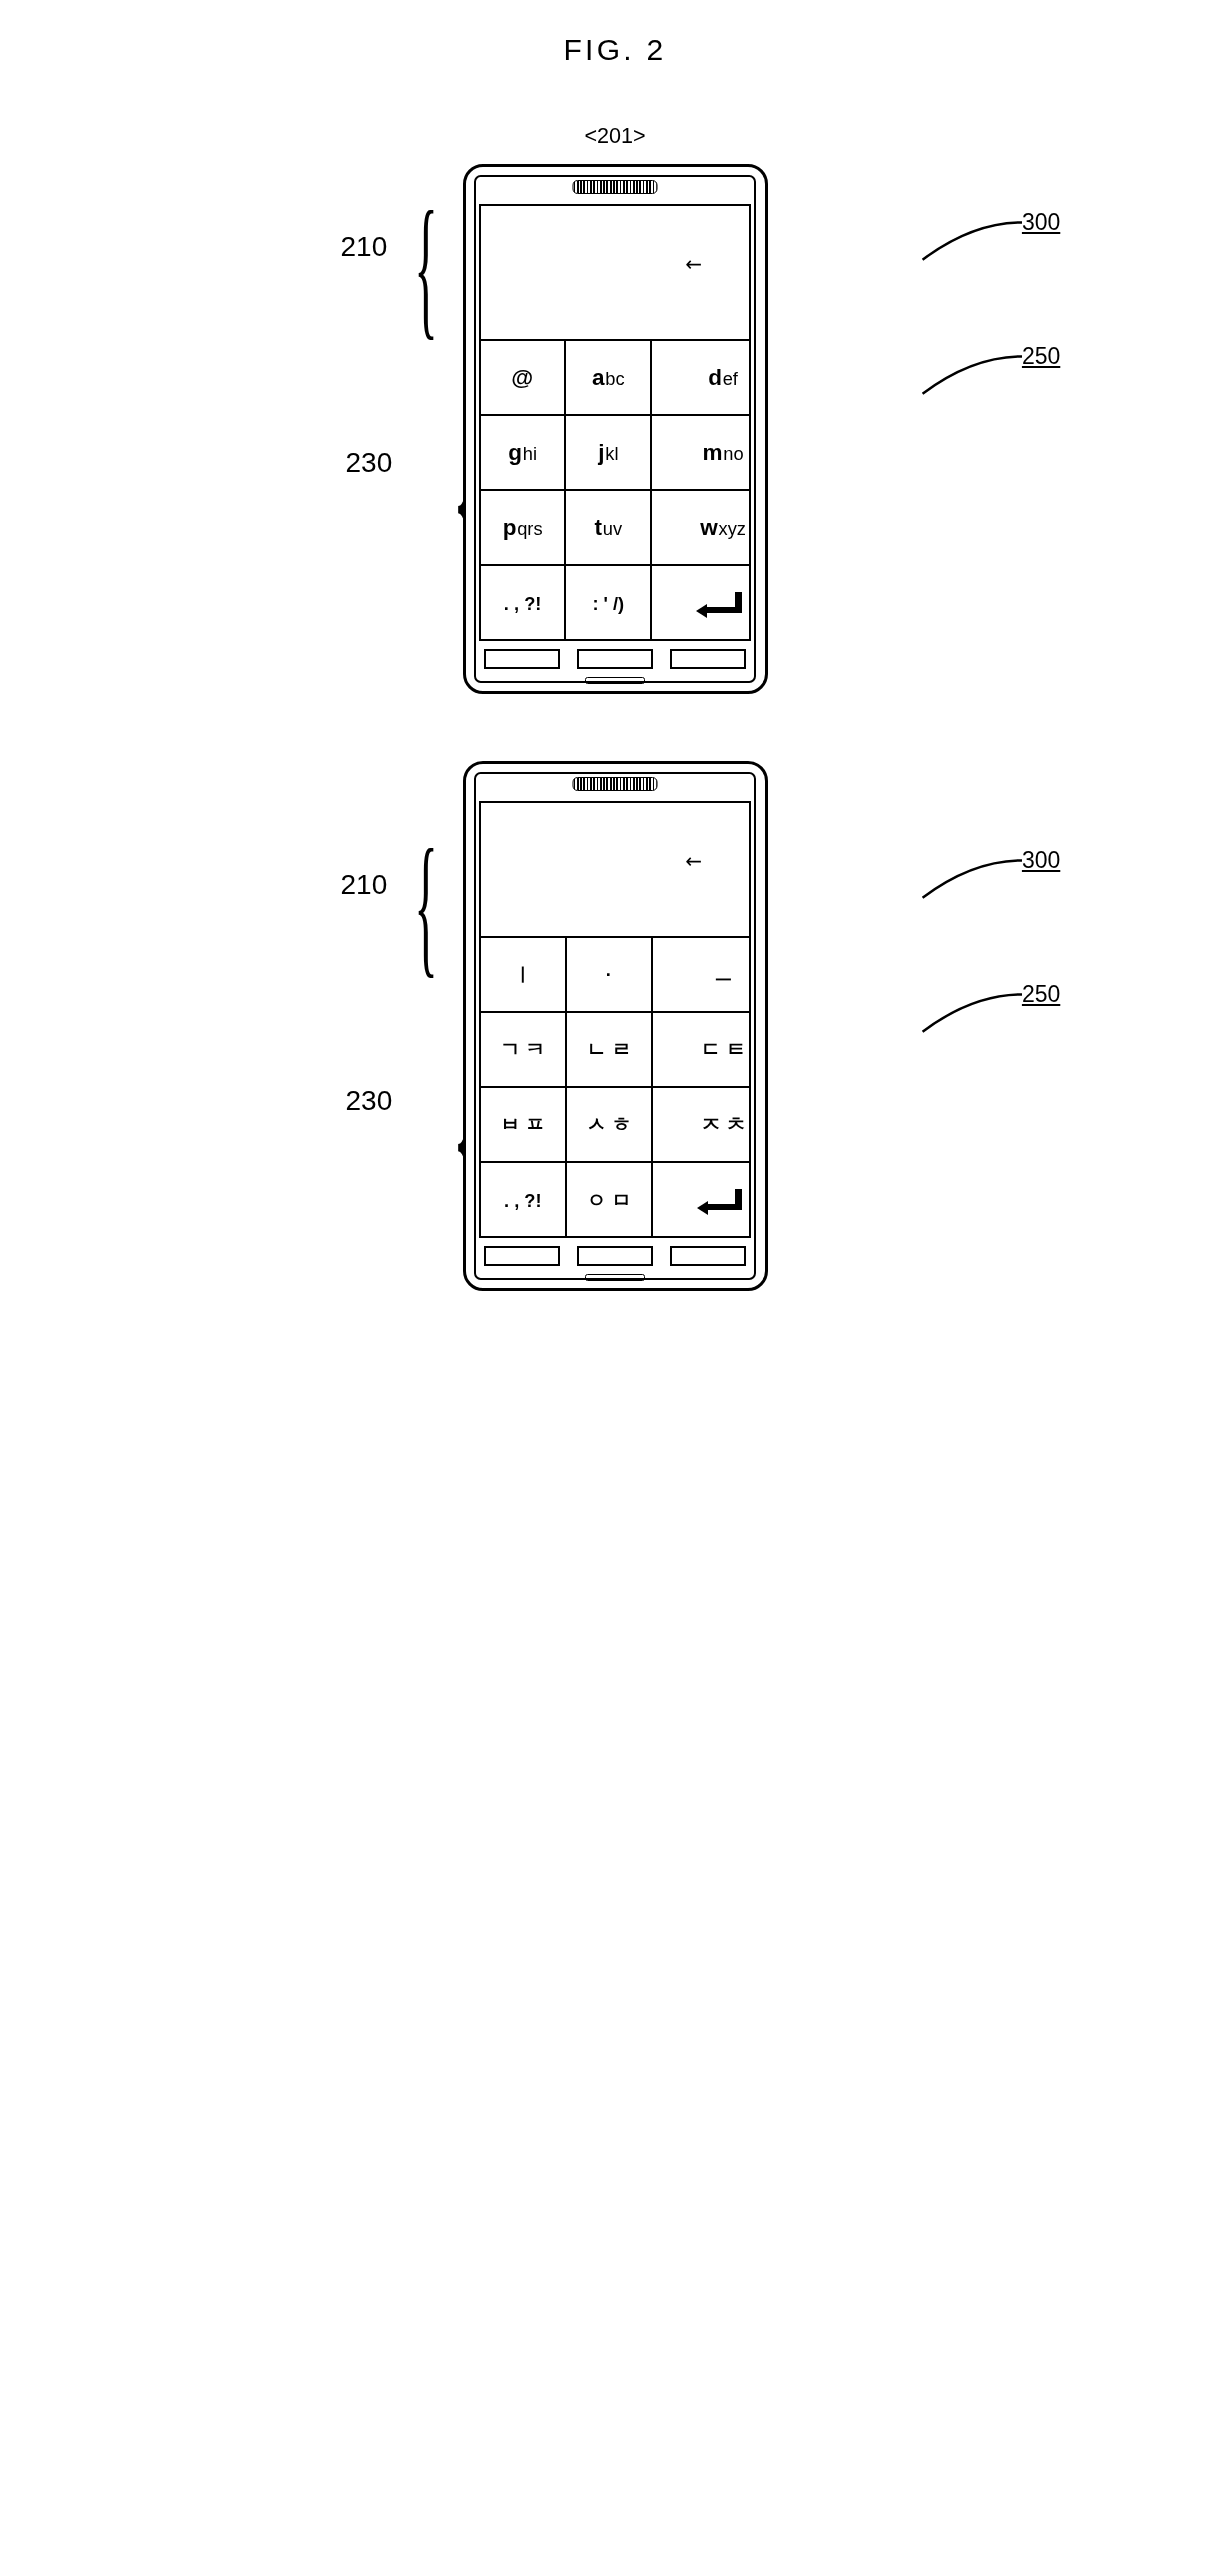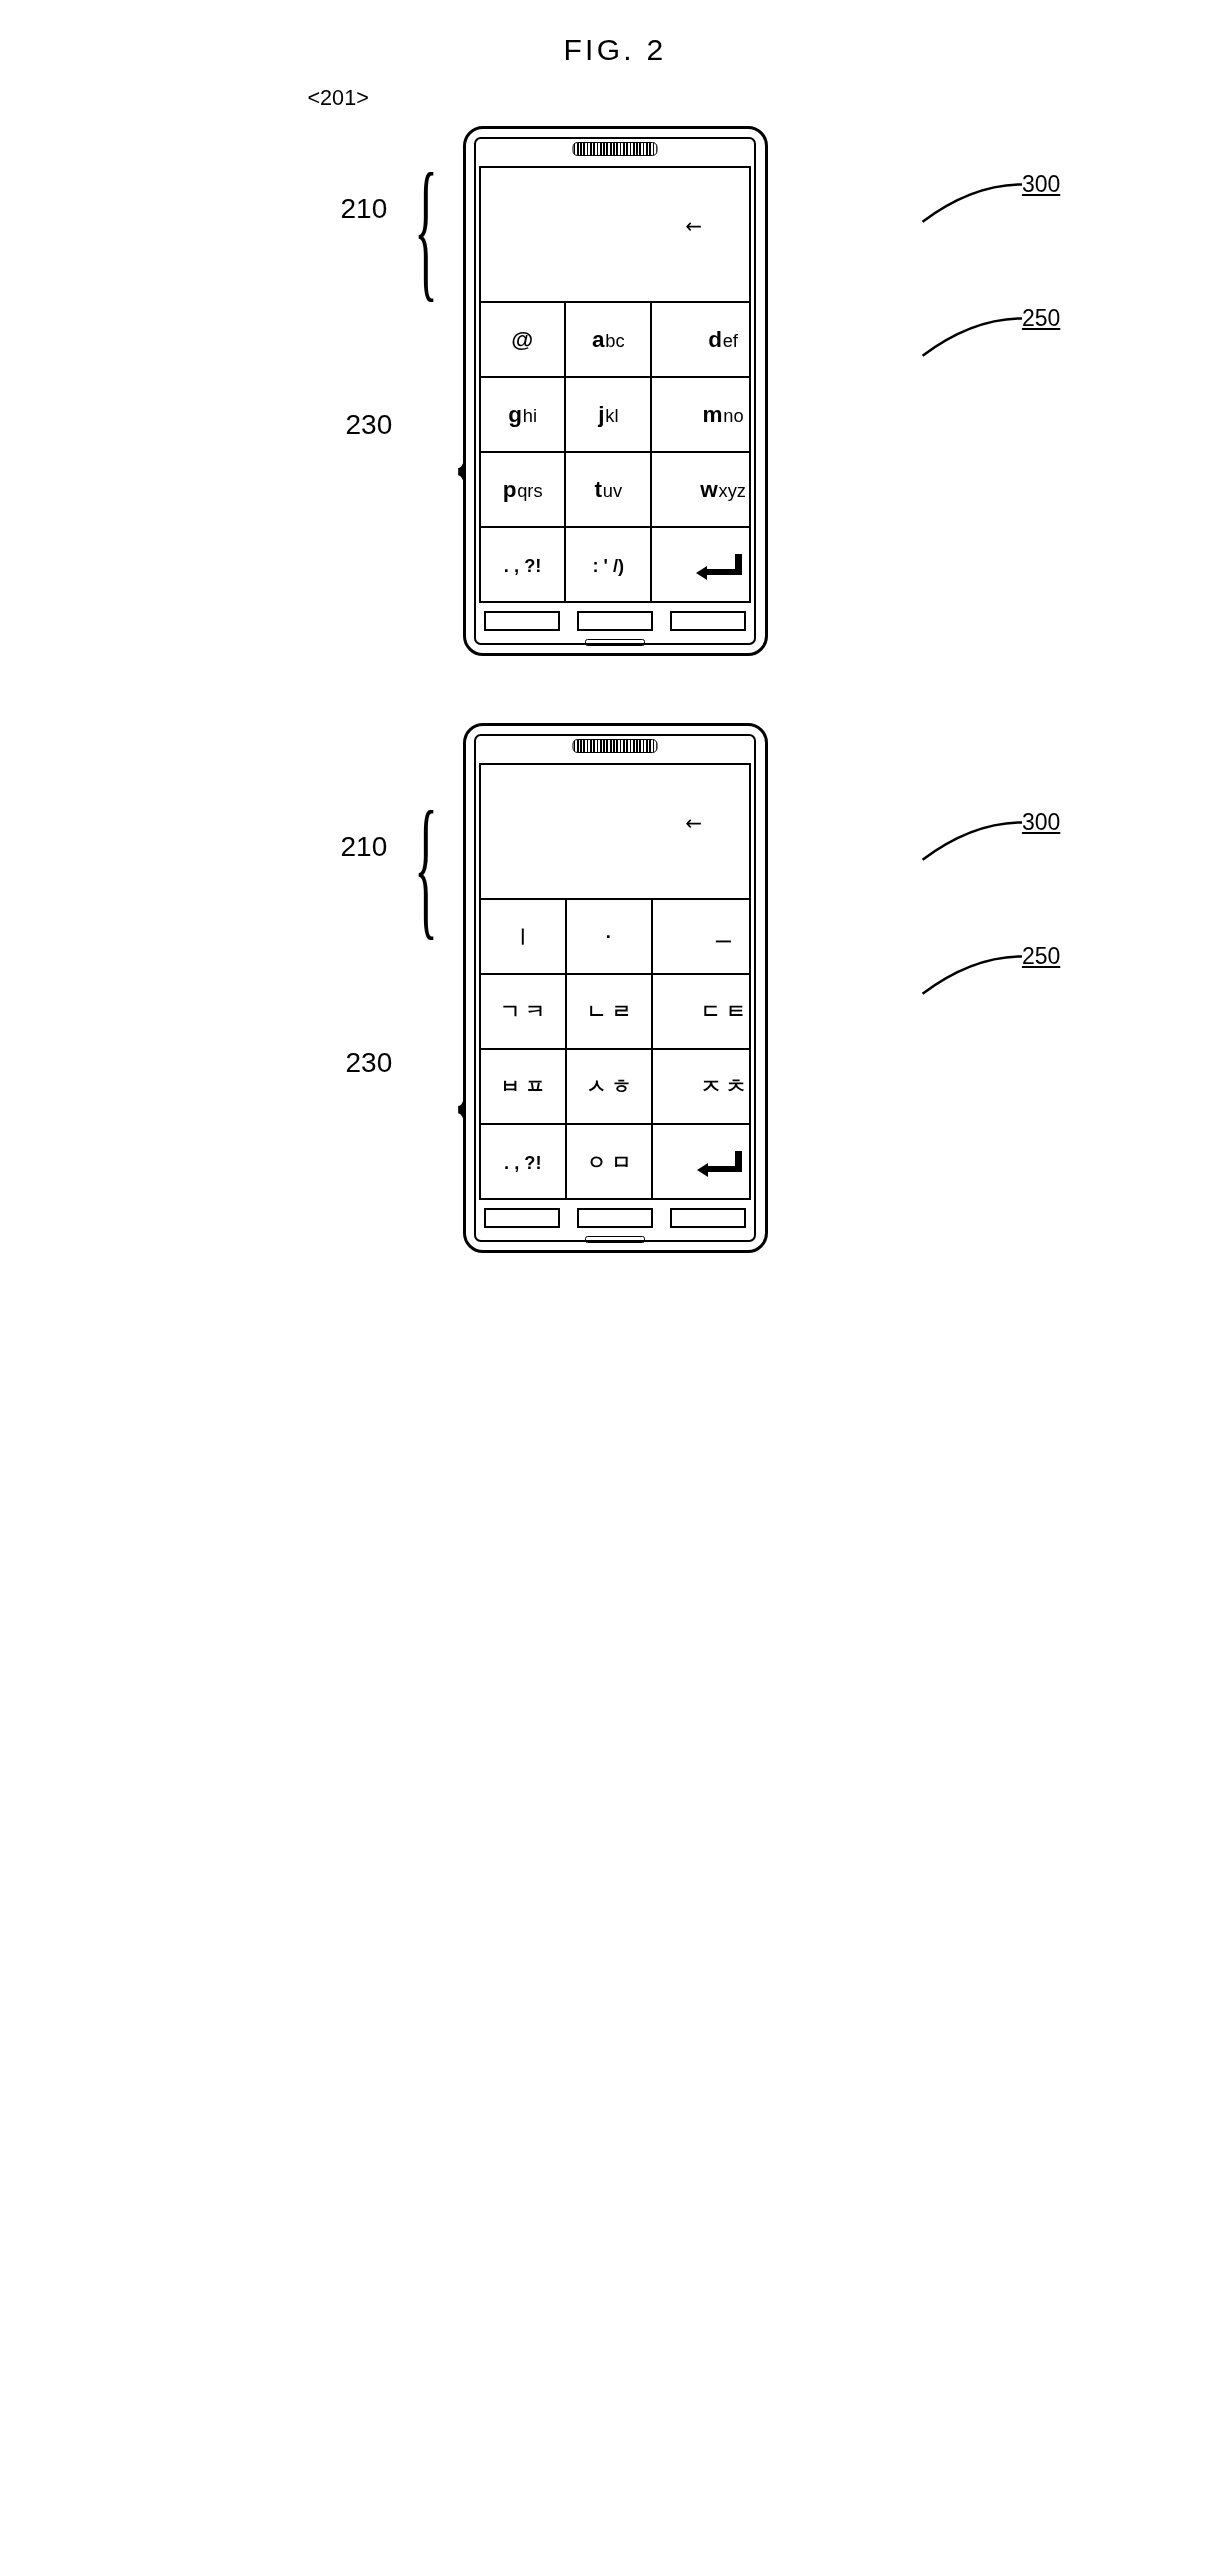--- a/index.html
+++ b/index.html
@@ -7,29 +7,29 @@
     padding: 33px 0;
     background: #fff;
     font-family: Arial, Helvetica, sans-serif;
     display: flex;
     flex-direction: column;
     align-items: center;
   }
   .fig-title {
     font-size: 30px;
     letter-spacing: 3.3px;
-    margin-bottom: 18px;
+    margin-bottom: 56px;
   }
   .panel {
     position: relative;
     width: 615px;
     margin-bottom: 67px;
   }
   .panel-title {
-    text-align: left;
+    text-align: center;
     font-size: 21.6px;
     margin-bottom: 15px;
   }
   
   .device {
     position: relative;
     margin: 0 auto;
     width: 299px;
     height: 524px;
     border: 3.3px solid #000;

